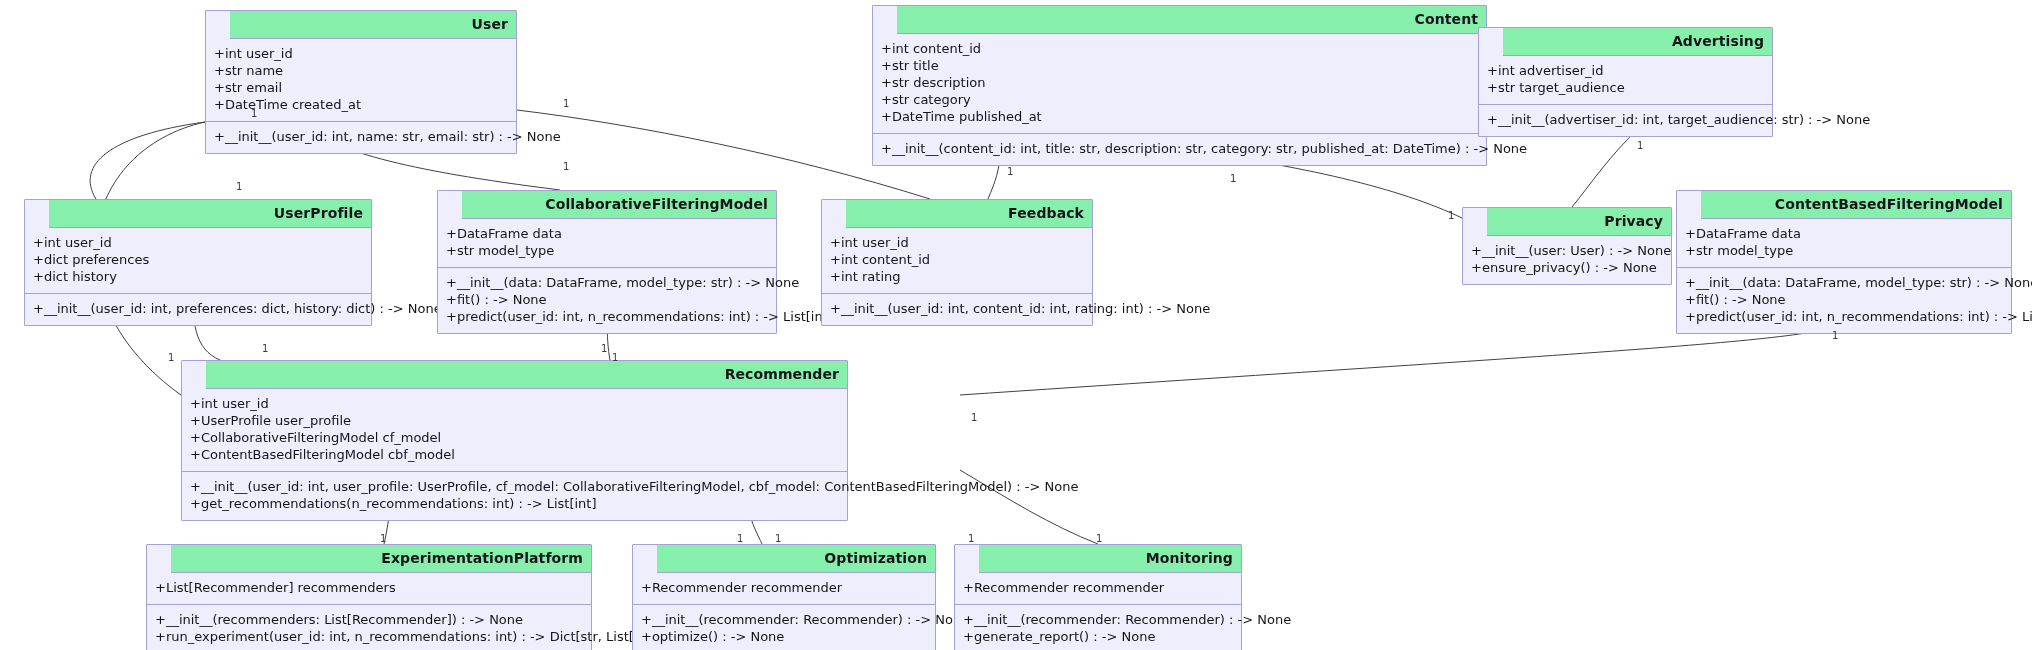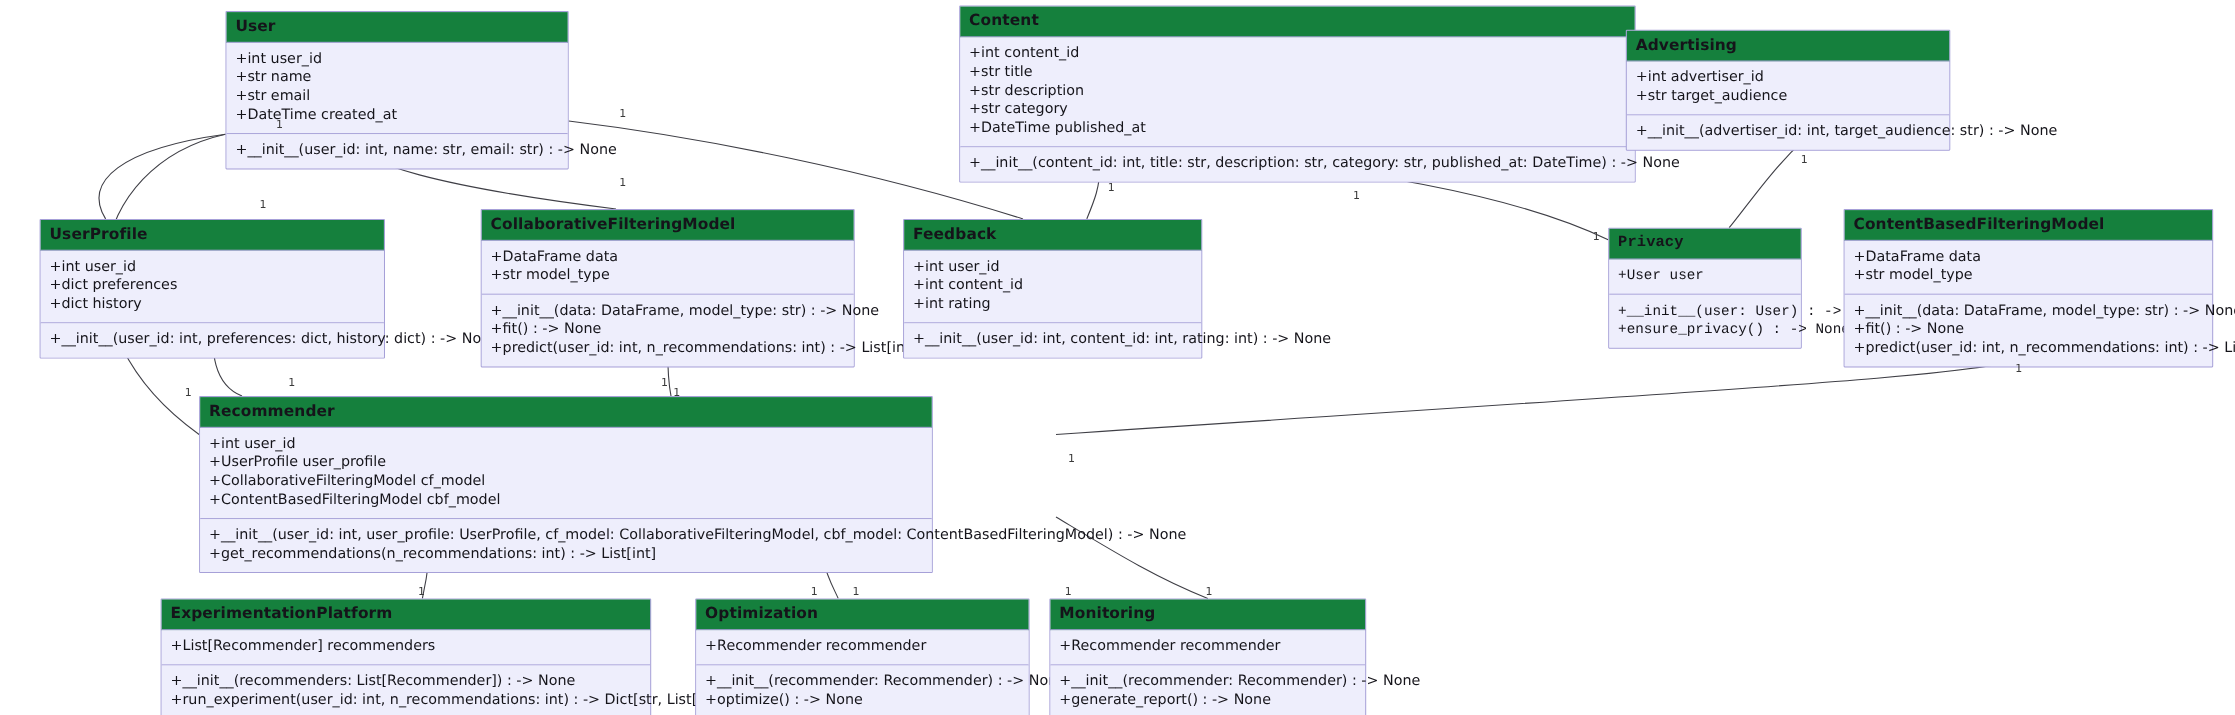--- a/index.html
+++ b/index.html
@@ -24,28 +24,29 @@
     pointer-events: none;
   }
   .uml-class {
     position: absolute;
     box-sizing: border-box;
     border: 1px solid #a6a0d8;
     background: #eeeefc;
     border-radius: 1px;
   }
   .uml-header {
-    text-align: left;
+    text-align: right;
     font-weight: bold;
     font-size: 14px;
     color: #15141a;
     padding: 5px 8px 6px 8px;
     border-bottom: 1px solid #a6a0d8;
-    background: #15803d;
+    background: #86efac;
     letter-spacing: 0.1px;
+    margin-left: 24px;
   }
   .uml-section {
     padding: 6px 8px 8px 8px;
     background: #eeeefc;
   }
   .uml-attrs {
     border-bottom: 1px solid #a6a0d8;
   }
   .uml-line {
     font-size: 13px;
@@ -110,21 +111,21 @@
       <div class="uml-class" style="left: 1478px; top: 27px; width: 295px;">
         <div class="uml-header">Advertising</div>
         <div class="uml-section uml-attrs">
           <div class="uml-line">+int advertiser_id</div>
           <div class="uml-line">+str target_audience</div>
         </div>
         <div class="uml-section">
           <div class="uml-line">+__init__(advertiser_id: int, target_audience: str) : -&gt; None</div>
         </div>
       </div>
-      <div class="uml-class" style="left: 36px; top: 199px; width: 314px;">
+      <div class="uml-class" style="left: 24px; top: 199px; width: 348px;">
         <div class="uml-header">UserProfile</div>
         <div class="uml-section uml-attrs">
           <div class="uml-line">+int user_id</div>
           <div class="uml-line">+dict preferences</div>
           <div class="uml-line">+dict history</div>
         </div>
         <div class="uml-section">
           <div class="uml-line">+__init__(user_id: int, preferences: dict, history: dict) : -&gt; None</div>
         </div>
       </div>
@@ -144,25 +145,22 @@
         <div class="uml-header">Feedback</div>
         <div class="uml-section uml-attrs">
           <div class="uml-line">+int user_id</div>
           <div class="uml-line">+int content_id</div>
           <div class="uml-line">+int rating</div>
         </div>
         <div class="uml-section">
           <div class="uml-line">+__init__(user_id: int, content_id: int, rating: int) : -&gt; None</div>
         </div>
       </div>
-      <div class="uml-class" style="left: 1462px; top: 207px; width: 176px; font-family: Liberation Mono, monospace;">
+      <div class="uml-class" style="left: 1462px; top: 207px; width: 210px;">
         <div class="uml-header">Privacy</div>
-        <div class="uml-section uml-attrs">
-          <div class="uml-line">+User user</div>
-        </div>
         <div class="uml-section">
           <div class="uml-line">+__init__(user: User) : -&gt; None</div>
           <div class="uml-line">+ensure_privacy() : -&gt; None</div>
         </div>
       </div>
       <div class="uml-class" style="left: 1676px; top: 190px; width: 336px;">
         <div class="uml-header">ContentBasedFilteringModel</div>
         <div class="uml-section uml-attrs">
           <div class="uml-line">+DataFrame data</div>
           <div class="uml-line">+str model_type</div>

